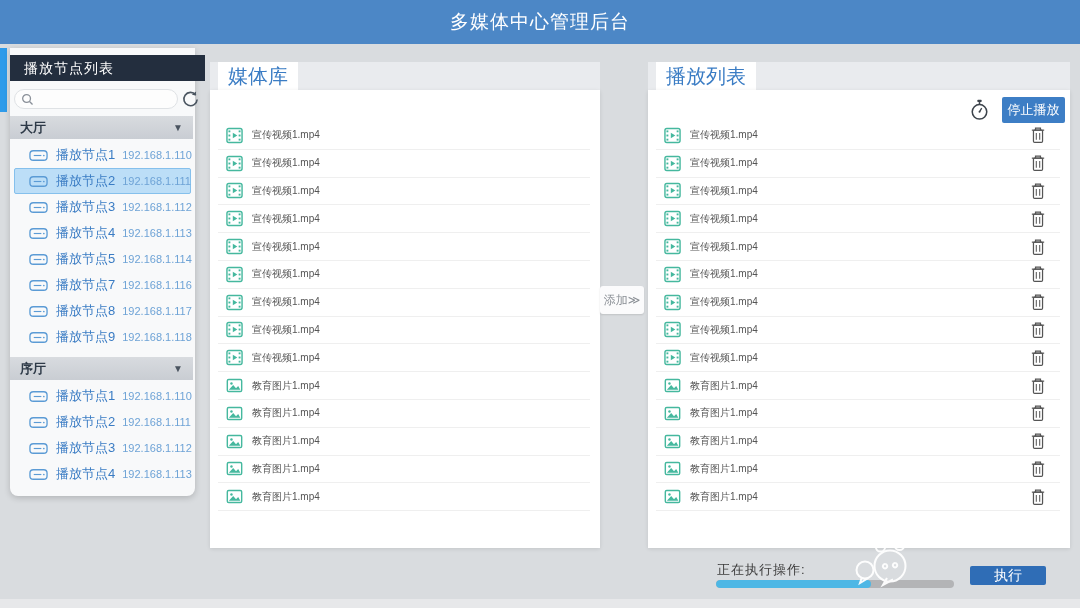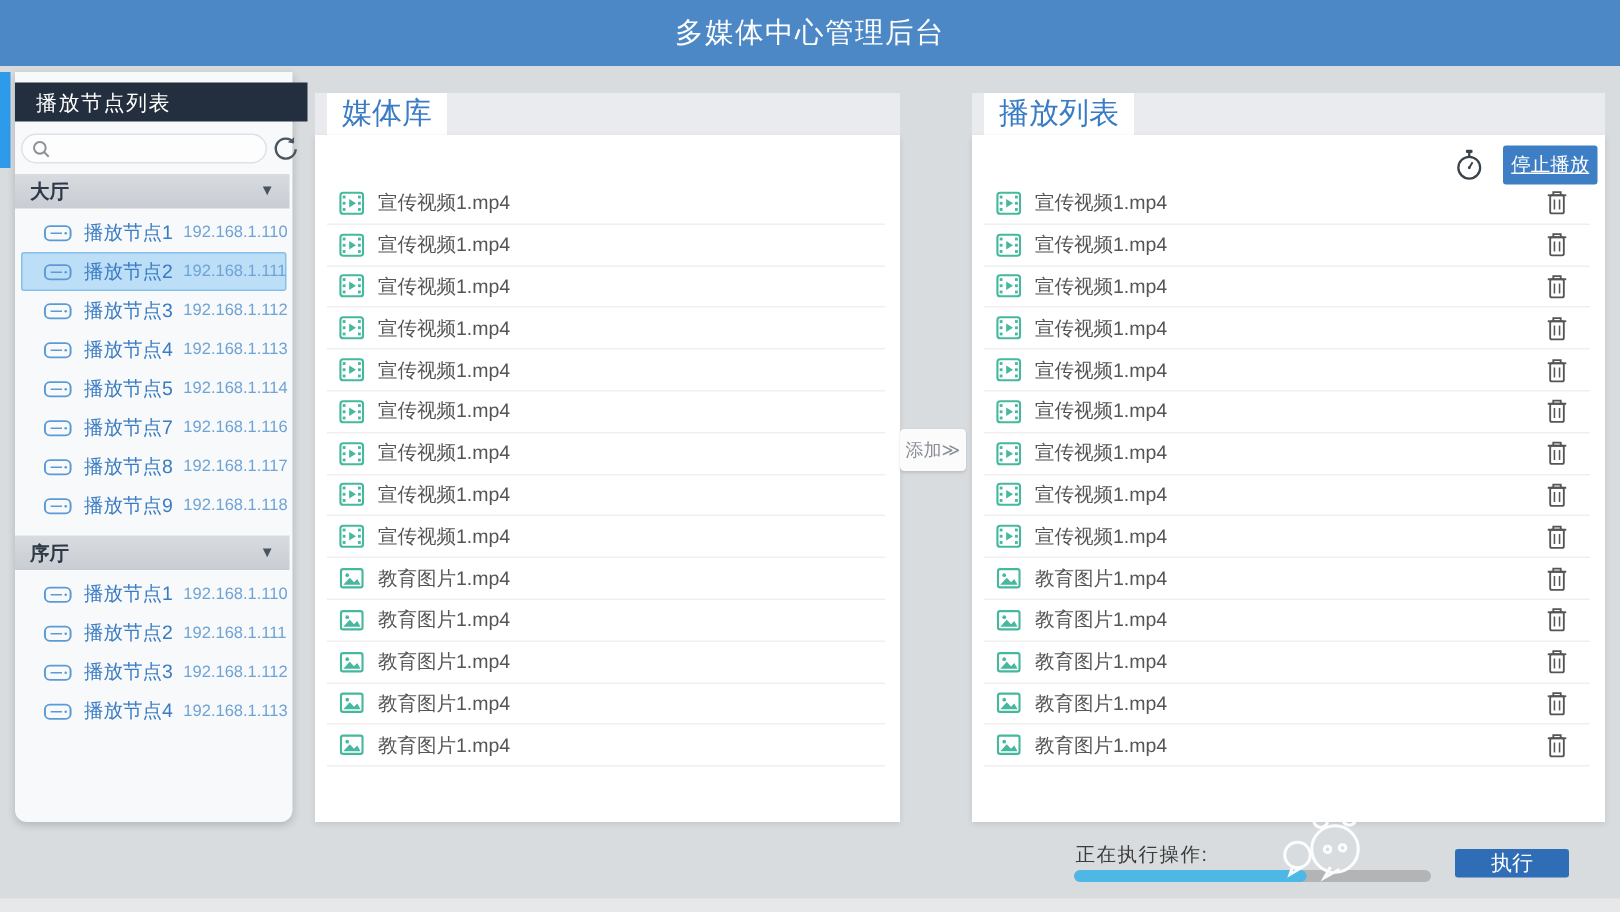--- a/index.html
+++ b/index.html
@@ -6,21 +6,21 @@
   html,body { width:1080px; height:608px; overflow:hidden; }
   body { font-family:"Liberation Sans","DejaVu Sans",sans-serif; background:#d9dcdf; position:relative; }
   .stage { position:absolute; left:0; top:0; width:1080px; height:608px; background:#d9dcdf; }
 
   
   .app-header { position:absolute; left:0; top:0; width:1080px; height:44px; background:#4c87c6; display:flex; align-items:center; justify-content:center; }
   .app-title { color:#fff; font-size:19px; letter-spacing:1px; }
 
   
   .accent-bar { position:absolute; left:0; top:48px; width:7px; height:64px; background:#2e9bea; }
-  .sidebar-card { position:absolute; left:10px; top:48px; width:185px; height:500px; background:#f8f9fa; border-radius:0 0 8px 8px; box-shadow:0 2px 6px rgba(0,0,0,0.18); }
+  .sidebar-card { position:absolute; left:10px; top:48px; width:185px; height:448px; background:#f8f9fa; border-radius:0 0 8px 8px; box-shadow:0 2px 6px rgba(0,0,0,0.18); }
   .sb-header { position:absolute; left:0; top:7px; width:195px; height:26px; background:#232e3e; color:#fff; font-size:14px; line-height:26px; padding-left:14px; letter-spacing:1px; }
   .sb-search-row { position:absolute; left:0; top:41px; width:195px; height:22px; }
   .search-pill { position:absolute; left:4px; top:0; width:164px; height:20px; background:#fdfdfd; border:1px solid #dfe2e5; border-radius:10px; display:flex; align-items:center; padding-left:6px; }
   .search-pill input { border:none; outline:none; background:transparent; font-size:11px; width:130px; color:#555; }
   .refresh-btn { position:absolute; left:171px; top:1px; width:19px; height:19px; cursor:pointer; }
   .sb-groups { position:absolute; left:0; top:68px; width:185px; }
   .group-header { height:23px; background:linear-gradient(#d8dbdf,#c9cdd3); color:#2e3a48; font-size:13px; font-weight:bold; line-height:23px; padding:0 10px 0 10px; display:flex; align-items:center; justify-content:space-between; width:183px; }
   .group-header .caret { color:#4a5460; font-size:10px; }
   .group-nodes { padding:3px 0 2px 0; }
   .node-row { height:26px; margin:0 4px; display:flex; align-items:center; border:1px solid transparent; border-radius:2px; }
@@ -33,28 +33,28 @@
   
   .panel { position:absolute; top:62px; height:486px; }
   .panel-media { left:210px; width:390px; }
   .panel-playlist { left:648px; width:422px; }
   .tab-strip { position:absolute; left:0; top:0; right:0; height:28px; background:#e9ebee; }
   .tab { position:absolute; left:8px; top:0; height:28px; min-width:64px; padding:0 10px; background:#ffffff; color:#3a7cc4; font-size:20px; line-height:28px; text-align:center; cursor:pointer; }
   .panel-body { position:absolute; left:0; top:28px; right:0; bottom:0; background:#ffffff; box-shadow:0 1px 4px rgba(0,0,0,0.10); }
   .file-list { position:absolute; left:8px; right:10px; top:32px; }
   .file-row { height:27.8px; display:flex; align-items:center; border-bottom:1px solid #efefef; }
   .file-icon { width:17px; height:17px; margin-left:8px; flex:0 0 auto; }
-  .file-name { margin-left:9px; font-size:13px; color:#555; }
+  .file-name { margin-left:9px; font-size:10px; color:#555; }
   .row-spacer { flex:1; }
   .trash-btn { width:16px; height:18px; margin-right:14px; cursor:pointer; flex:0 0 auto; }
 
   
   .pl-controls { position:absolute; right:0; top:0; height:32px; width:100%; }
   .timer-btn { position:absolute; right:80px; top:9px; width:21px; height:22px; cursor:pointer; }
-  .stop-btn { position:absolute; right:5px; top:7px; width:63px; height:26px; background:#3d7ec5; border:none; border-radius:2px; color:#fff; font-size:13px; cursor:pointer; font-family:inherit;text-decoration:underline; }
+  .stop-btn { position:absolute; right:5px; top:7px; width:63px; height:26px; background:#3d7ec5; border:none; border-radius:2px; color:#fff; font-size:13px; cursor:pointer; font-family:inherit; }
 
   
   .add-btn { position:absolute; left:600px; top:286px; width:44px; height:28px; background:#fbfbfc; border:none; border-radius:3px; box-shadow:0 1px 2px rgba(0,0,0,0.12); color:#8a8f95; font-size:12px; cursor:pointer; font-family:inherit; }
 
   
   .status-label { position:absolute; left:717px; top:561px; font-size:13px; color:#3c3c3c; letter-spacing:1px; }
   .progress-track { position:absolute; left:716px; top:580px; width:238px; height:8px; background:#b3b4b6; border-radius:4px; overflow:hidden; }
   .progress-fill { height:100%; background:#4db7e5; border-radius:4px; }
   .exec-btn { position:absolute; left:970px; top:566px; width:76px; height:19px; background:#2f6db6; border:none; border-radius:2px; color:#fff; font-size:14px; font-weight:normal; cursor:pointer; font-family:inherit; z-index:3; }
   .bottom-band { position:absolute; left:0; bottom:0; width:1080px; height:9px; background:#e7e8ea; }

